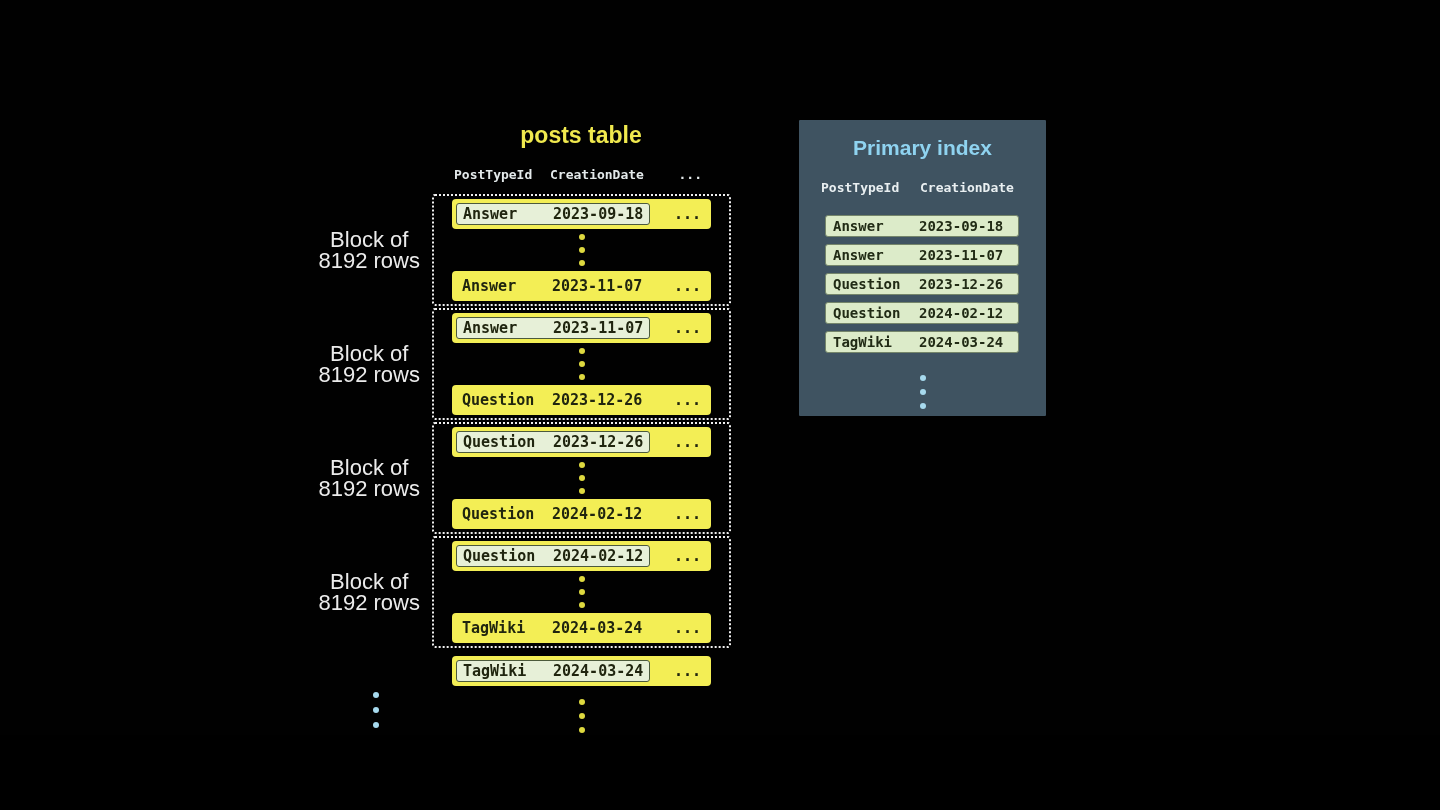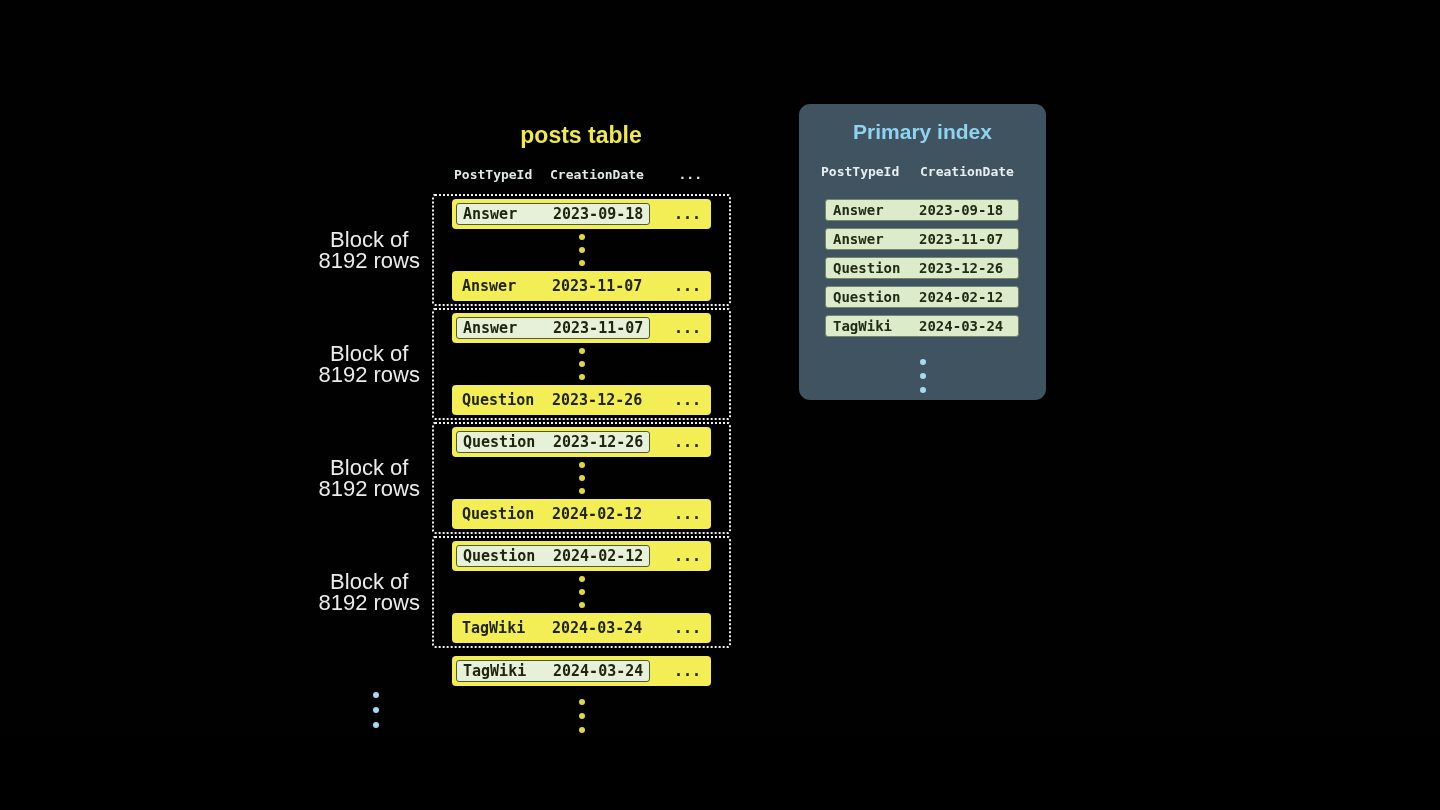--- a/index.html
+++ b/index.html
@@ -52,22 +52,22 @@
   .dot { width:6px; height:6px; border-radius:50%; display:block; }
   .vdots.yellow .dot { background:var(--dots-yellow, #ded93f); }
   .vdots.blue .dot { background:var(--dots-blue, #a7daee); }
 
   .overflow-row { margin:8px 0 0 20px; }
   .bottom-dots { position:absolute; left:432px; top:694px; width:299px; gap:8px; }
   .left-dots   { position:absolute; left:346px; top:687px; width:60px; gap:9px; }
 
   
   .panel {
-    position:absolute; left:799px; top:104px; width:247px; height:296px;
-    background:var(--panel-bg, #3f5361); border-radius:11px;
+    position:absolute; left:799px; top:120px; width:247px; height:296px;
+    background:var(--panel-bg, #3f5361); border-radius:1px;
   }
   .panel-title {
     position:absolute; top:16px; left:0; width:100%; text-align:center;
     font-size:21px; font-weight:700; color:var(--panel-title, #8fd3f0);
   }
   .panel-header {
     position:absolute; top:60px; left:22px; display:flex;
     font-family:"DejaVu Sans Mono", monospace; font-weight:700;
     font-size:13px; color:#e9eff1;
   }

